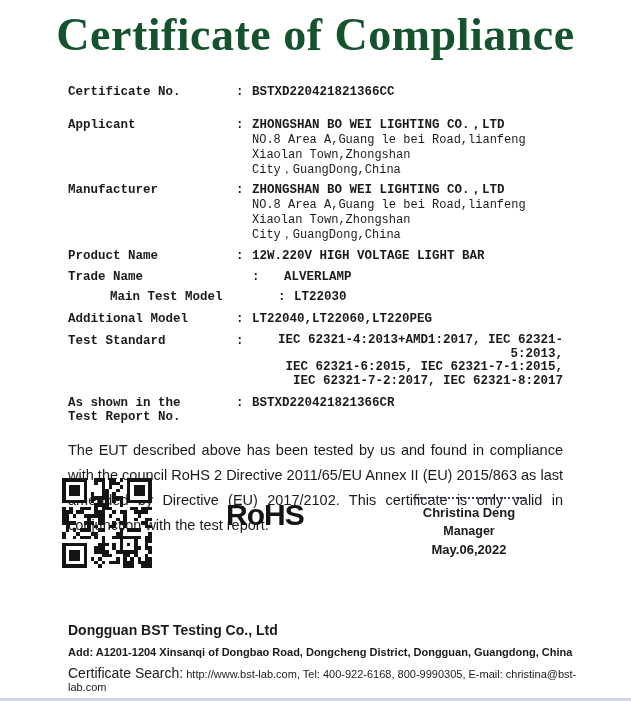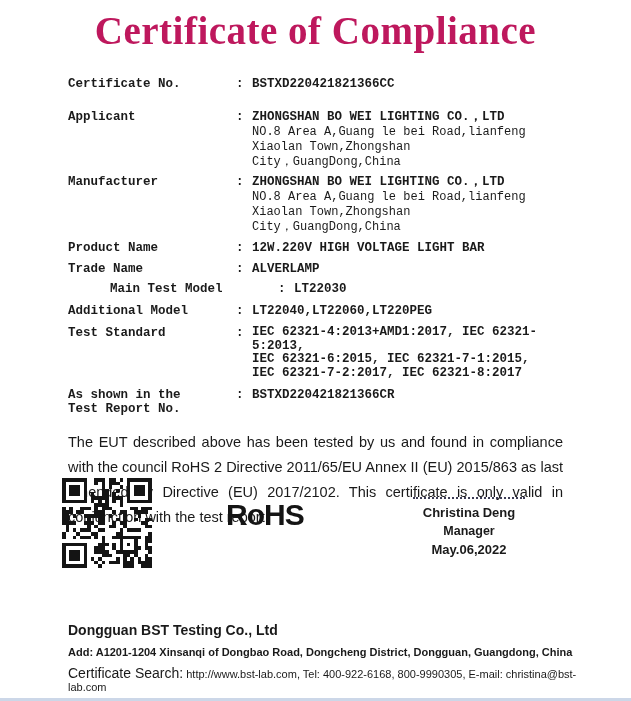--- a/index.html
+++ b/index.html
@@ -2,36 +2,36 @@
 <html><head>
 <meta charset="utf-8">
 <style>
   html,body{margin:0;padding:0;background:#fff;}
   .page{
     position:relative;width:631px;height:701px;background:#fff;overflow:hidden;
     color:#1a1a1a;font-family:"Liberation Sans",sans-serif;
   }
   .title{
     margin:8px 0 0 0;text-align:center;
-    font-family:"Liberation Serif",serif;font-weight:700;font-size:39px;
-    color:#be185d;letter-spacing:.5px;
+    font-family:"Liberation Serif",serif;font-weight:700;font-size:46px;
+    color:#14532d;letter-spacing:.5px;
   }
   .fields{margin:24px 68px 0 68px;font-size:12.5px;}
   .row{display:flex;align-items:flex-start;font-family:Liberation Mono, monospace;}
   .row .label{width:168px;font-weight:700;line-height:15px;flex:none;}
   .row .colon{width:16px;font-weight:700;line-height:15px;flex:none;}
   .row .value{flex:1;line-height:15px;}
   .v-bold{font-weight:700;}
   .addr{font-weight:400;font-size:12px;line-height:15px;}
-  .std-line{font-weight:700;line-height:13.5px;}
+  .std-line{font-weight:700;line-height:13.5px;text-align:right;}
   .r-certno{margin-bottom:18px;}
   .r-applicant{margin-bottom:5px;}
   .r-manufacturer{margin-bottom:6px;}
   .r-product{margin-bottom:6px;}
-  .r-trade{margin-bottom:5px;}
+  .r-trade{margin-bottom:5px;gap:16px;}
   .r-mainmodel{margin-bottom:7px;padding-left:42px;}
   .r-addmodel{margin-bottom:7px;}
   .r-teststd{margin-bottom:8px;}
   .r-report{align-items:flex-start;}
   .r-report .label{line-height:14px;}
   .statement{
     margin:14px 68px 0 68px;font-size:14.5px;line-height:25px;
     text-align:justify;color:#1a1a1a;
   }
   .qr{position:absolute;left:62px;top:478px;width:90px;height:90px;}

